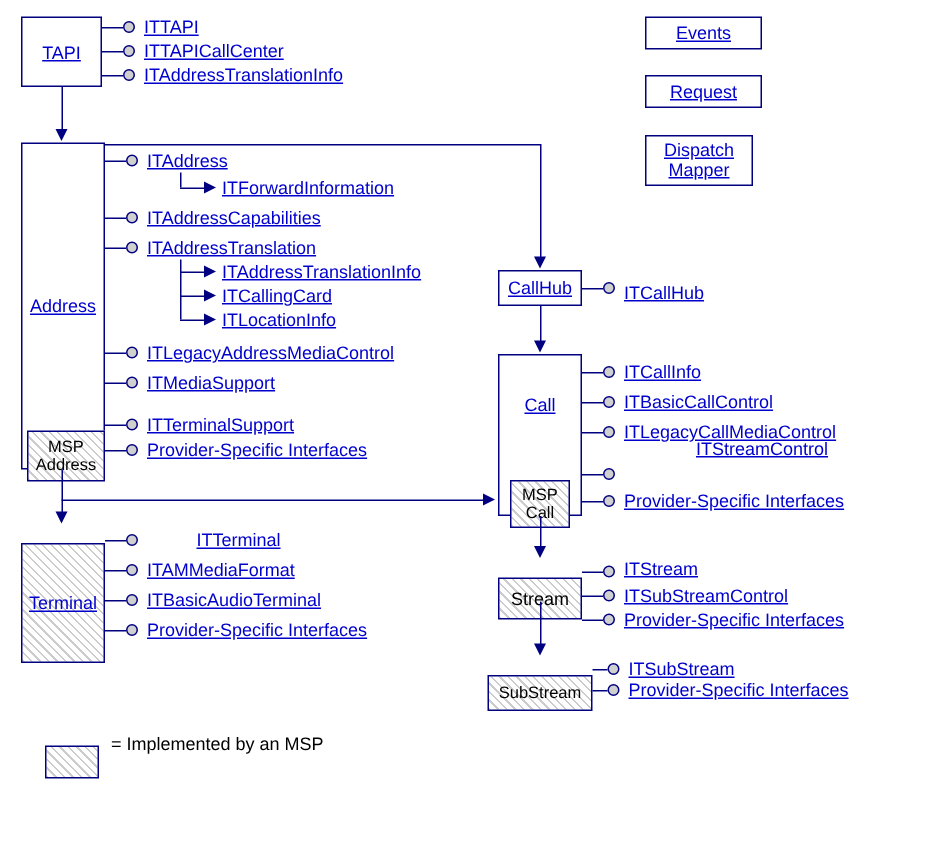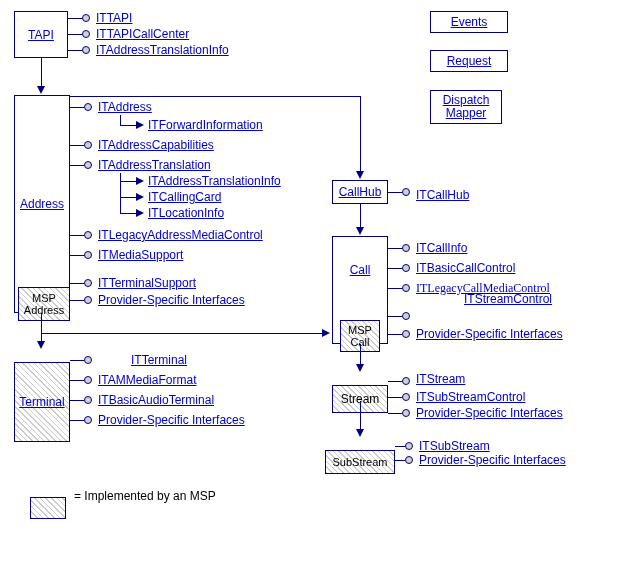--- a/index.html
+++ b/index.html
@@ -211,21 +211,21 @@
 <div class="hline" style="left:388px; top:248px; width:14px;"></div>
 <div class="lolli" style="left:402px; top:244px;"></div>
 <span class="lbl link bold" style="left:416px; top:241px;">ITCallInfo</span>
 
 <div class="hline" style="left:388px; top:268px; width:14px;"></div>
 <div class="lolli" style="left:402px; top:264px;"></div>
 <span class="lbl link" style="left:416px; top:261px;">ITBasicCallControl</span>
 
 <div class="hline" style="left:388px; top:288px; width:14px;"></div>
 <div class="lolli" style="left:402px; top:284px;"></div>
-<span class="lbl link" style="left:416px; top:281px;font-family:Liberation Serif, serif;">ITLegacyCallMediaControl</span>
+<span class="lbl link" style="left:416px; top:281px;">ITLegacyCallMediaControl</span>
 
 <div class="hline" style="left:388px; top:316px; width:14px;"></div>
 <div class="lolli" style="left:402px; top:312px;"></div>
 <span class="lbl link" style="left:416px; top:292px;margin-left:48px;">ITStreamControl</span>
 
 <div class="hline" style="left:388px; top:334px; width:14px;"></div>
 <div class="lolli" style="left:402px; top:330px;"></div>
 <span class="lbl link" style="left:416px; top:327px;">Provider-Specific Interfaces</span>
 
 <div class="hline" style="left:41px; top:333px; width:283px;"></div>

